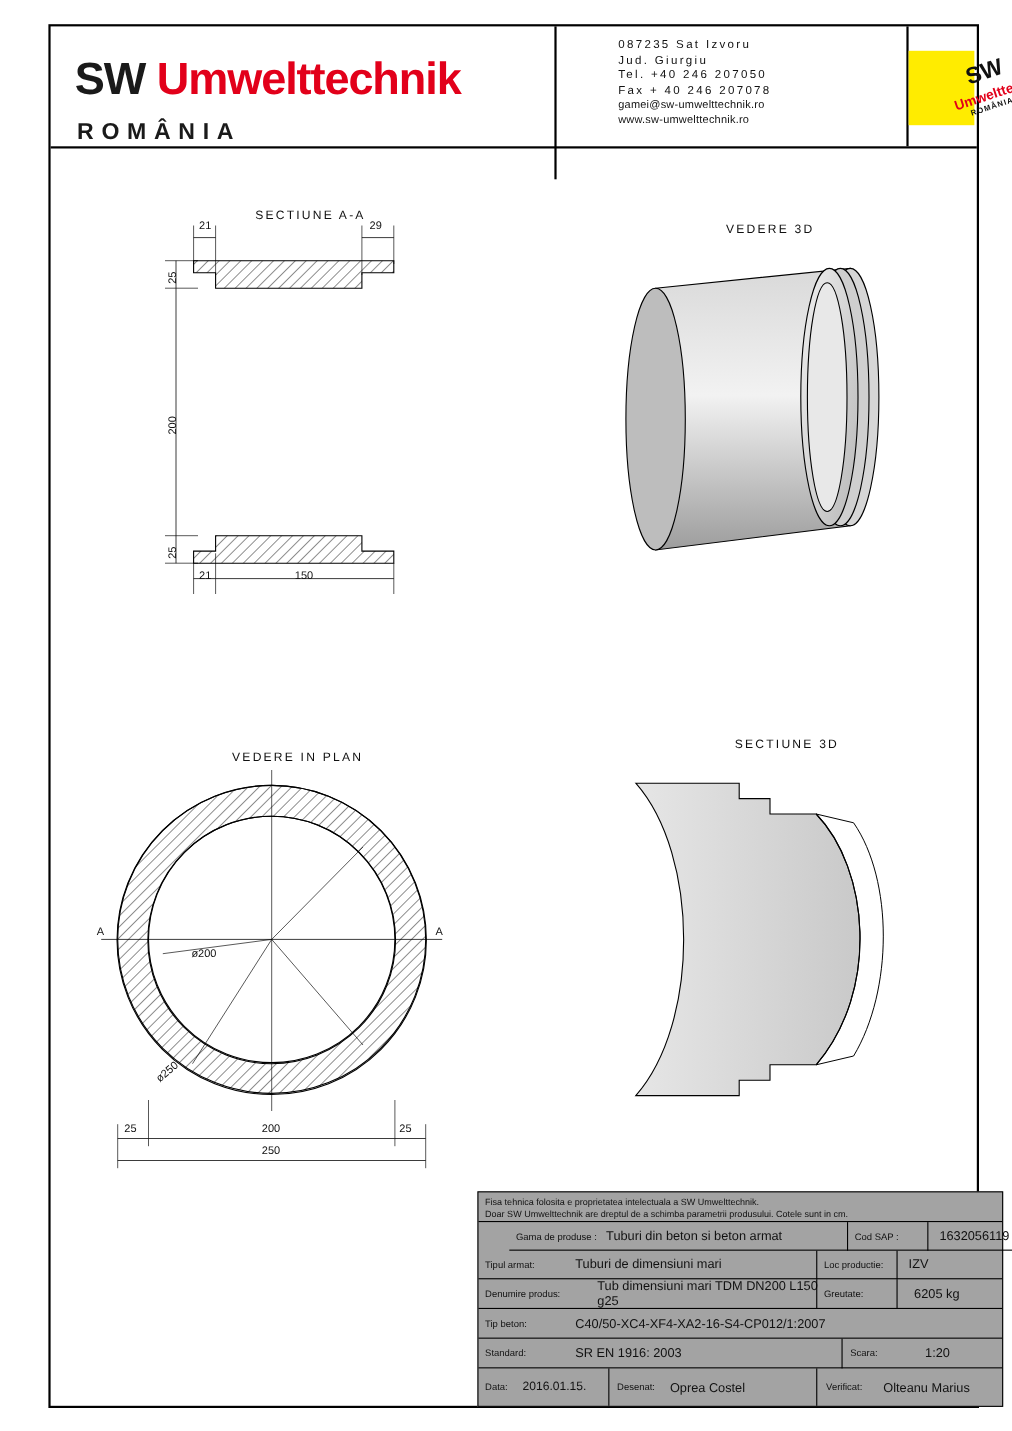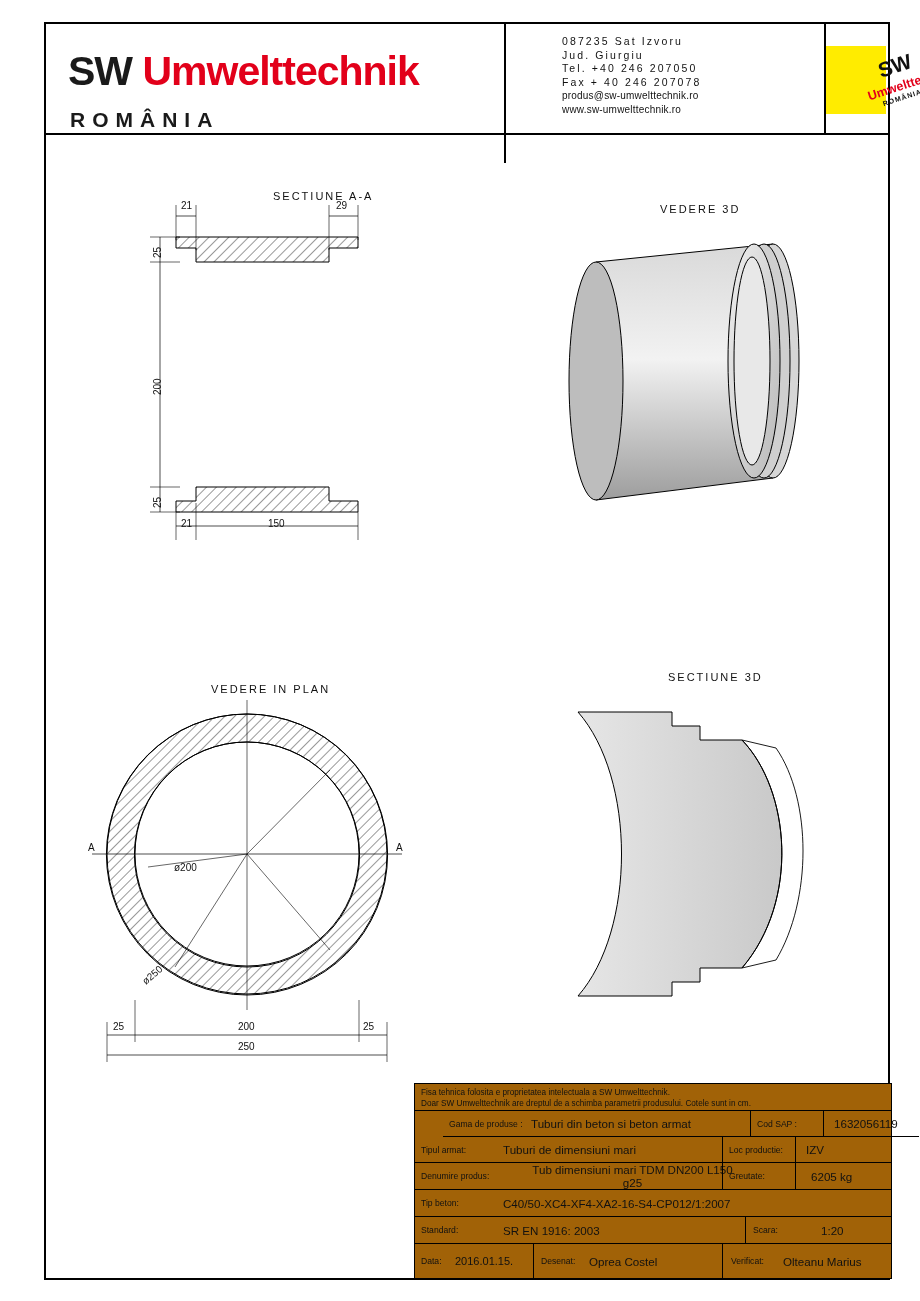--- a/index.html
+++ b/index.html
@@ -27,26 +27,26 @@
   .badge-r{position:absolute;left:56px;top:70px;font-weight:bold;font-size:7px;color:#111;letter-spacing:1px;transform:rotate(-18deg);white-space:nowrap;}
 
   
   .lbl{position:absolute;font-size:11px;letter-spacing:2px;color:#111;white-space:nowrap;}
   .dim{position:absolute;font-size:10px;color:#111;white-space:nowrap;}
   .dimv{position:absolute;font-size:10px;color:#111;white-space:nowrap;transform:rotate(-90deg);transform-origin:left top;}
 
   svg{position:absolute;left:0;top:0;overflow:visible;}
 
   
-  .tb{position:absolute;left:414px;top:1083px;width:478px;height:196px;border:1.4px solid #000;box-sizing:border-box;background:#a16207;}
+  .tb{position:absolute;left:434px;top:1083px;width:478px;height:196px;border:1.4px solid #000;box-sizing:border-box;background:#a3a3a3;}
   .tb-row{position:absolute;left:0;width:100%;box-sizing:border-box;border-bottom:1.2px solid #000;}
   .tb-cell{position:absolute;top:0;height:100%;box-sizing:border-box;display:flex;align-items:center;}
   .tb-note{font-size:8.2px;line-height:11px;padding:3px 0 0 6px;color:#111;}
   .t-sm{font-size:8.6px;color:#111;padding-left:6px;}
-  .t-md{font-size:11.6px;color:#111;padding-left:6px;text-align:center;}
+  .t-md{font-size:11.6px;color:#111;padding-left:6px;}
   .vline{position:absolute;top:0;width:1.2px;background:#000;}
 </style>
 </head>
 <body>
 
 <div class="sheet">
   <div class="frame"></div>
 
   <div class="hdr">
     <div class="hdr-logo">
@@ -55,35 +55,35 @@
         <span class="umwelt">Umwelttechnik</span>
       </div>
       <div class="brand-sub">ROMÂNIA</div>
     </div>
 
     <div class="hdr-addr">
       <div class="addr-l">087235 Sat Izvoru</div>
       <div class="addr-l">Jud.  Giurgiu</div>
       <div class="addr-l">Tel. +40 246 207050</div>
       <div class="addr-l">Fax + 40 246 207078</div>
-      <div class="addr-s">produs@sw-umwelttechnik.ro</div>
+      <div class="addr-s">gamei@sw-umwelttechnik.ro</div>
       <div class="addr-s">www.sw-umwelttechnik.ro</div>
     </div>
 
     <div class="hdr-badge">
       <div class="badge-clip">
         <div class="badge-in"></div>
       </div>
       <div class="badge-sw">SW</div>
       <div class="badge-u">Umwelttechnik</div>
       <div class="badge-r">ROMÂNIA</div>
     </div>
   </div>
 
-  <div class="lbl" style="left:232px;top:190px;margin-left:41px;">SECTIUNE   A-A</div>
+  <div class="lbl" style="left:232px;top:190px;">SECTIUNE   A-A</div>
 
   <svg width="920" height="1301">
     <g stroke="#000" fill="none" stroke-width="1">
 
       <defs>
         <pattern id="hatch" width="7" height="7" patternTransform="rotate(45)" patternUnits="userSpaceOnUse">
           <line x1="0" y1="0" x2="0" y2="7" stroke="#000" stroke-width="0.8"></line>
         </pattern>
         <pattern id="hatch2" width="7" height="7" patternTransform="rotate(45)" patternUnits="userSpaceOnUse">
           <line x1="0" y1="0" x2="0" y2="7" stroke="#000" stroke-width="0.8"></line>

